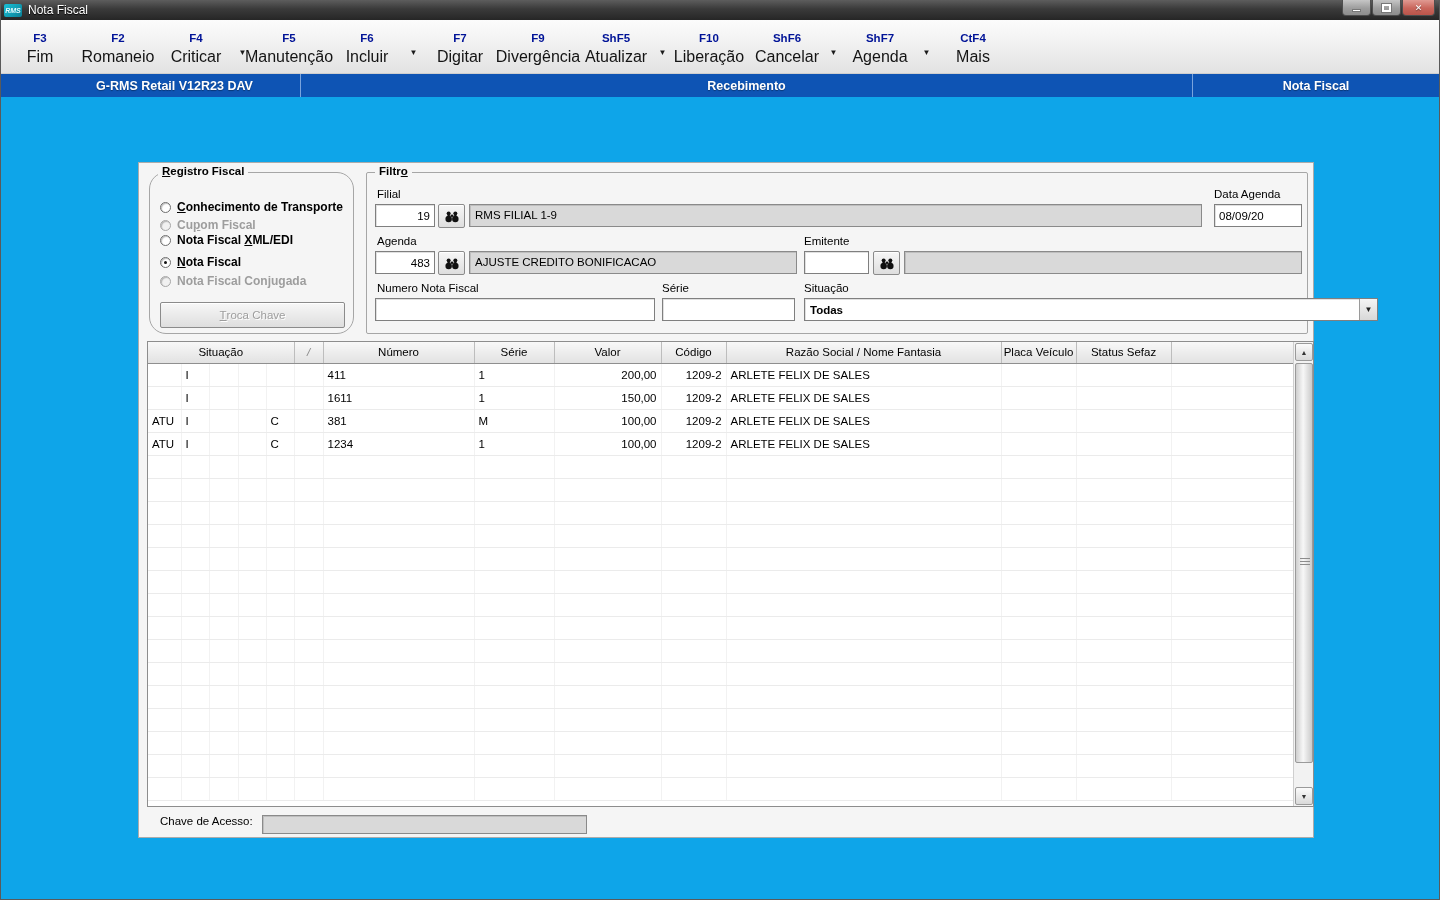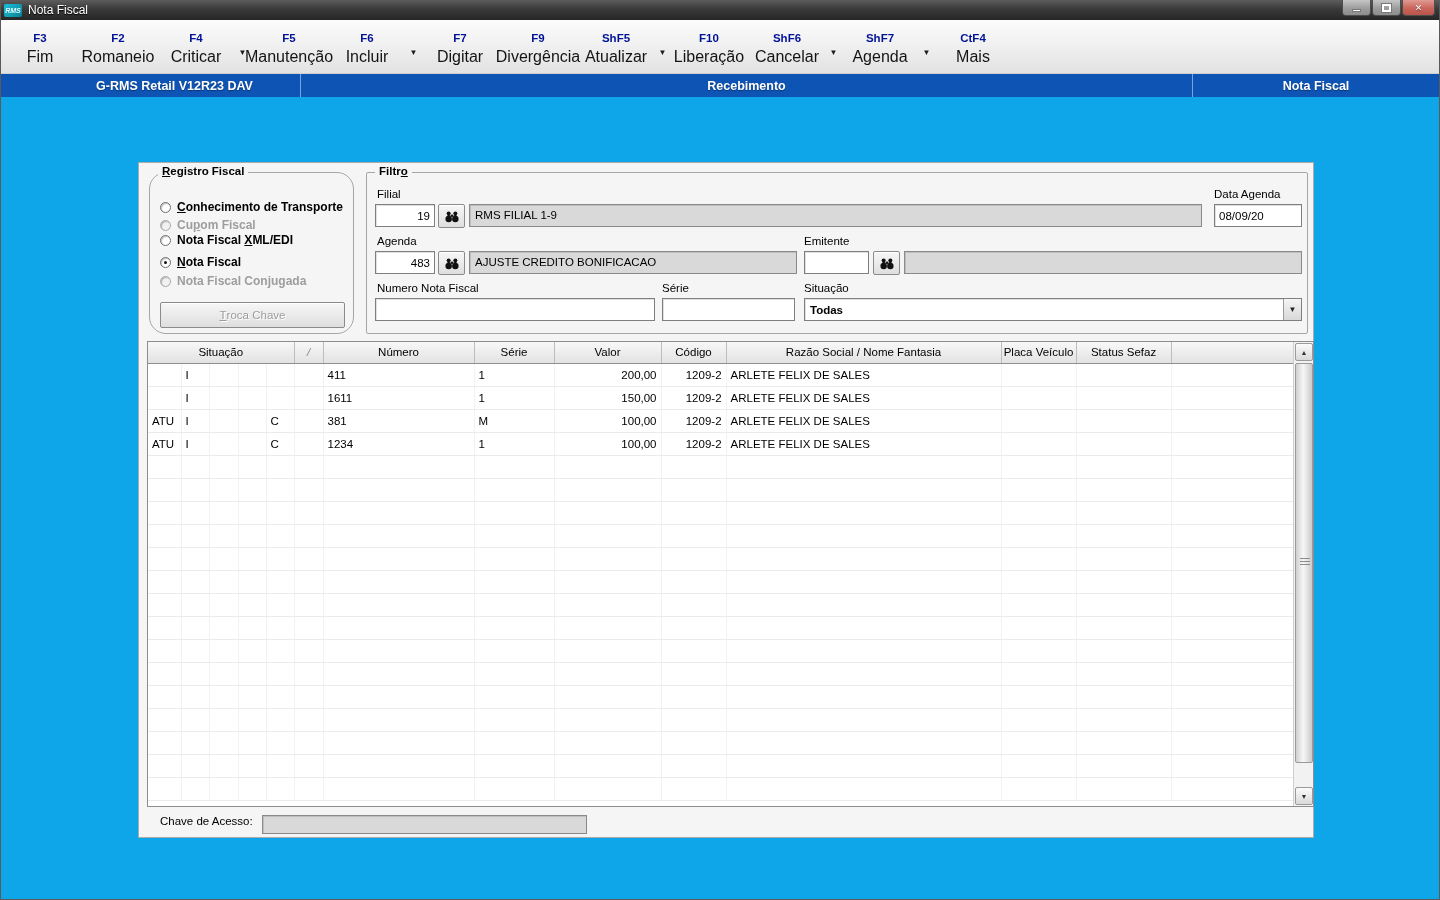--- a/index.html
+++ b/index.html
@@ -270,21 +270,21 @@
             <circle cx="11.6" cy="9.7" r="3.5"></circle>
         </svg>
       </div>
       <div class="gray-field" style="left:537px; top:78px; width:398px;"></div>
 
       <span class="f-label" style="left:10px; top:109px;">Numero Nota Fiscal</span>
       <input class="inp" style="left: 8px; top: 125px; width: 280px;" value="">
       <span class="f-label" style="left:295px; top:109px;">Série</span>
       <input class="inp" style="left: 295px; top: 125px; width: 133px;" value="">
       <span class="f-label" style="left:437px; top:109px;">Situação</span>
-      <div class="combo" style="left:437px; top:125px; width:498px;">
+      <div class="combo" style="left:437px; top:125px; width:574px;">
         <span class="combo-text">Todas</span>
         <span class="combo-btn">▼</span>
       </div>
     </div>
 
     <div class="grid-wrap">
       <table class="grid-table">
         <colgroup>
           <col style="width:33px">
             <col style="width:28px">

